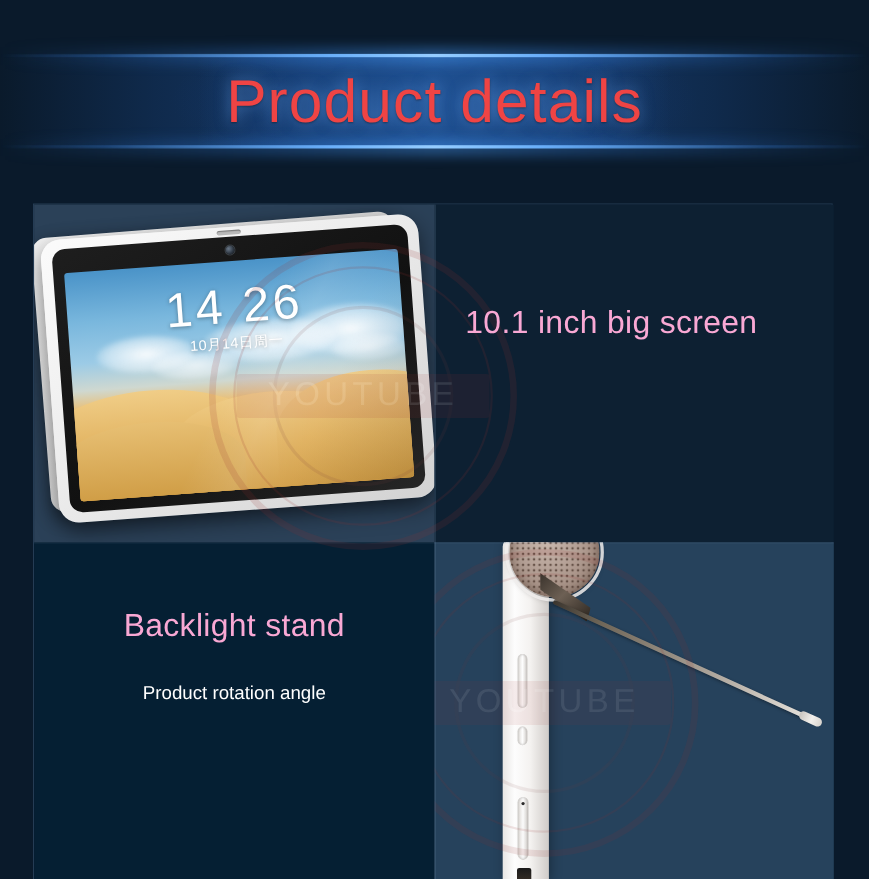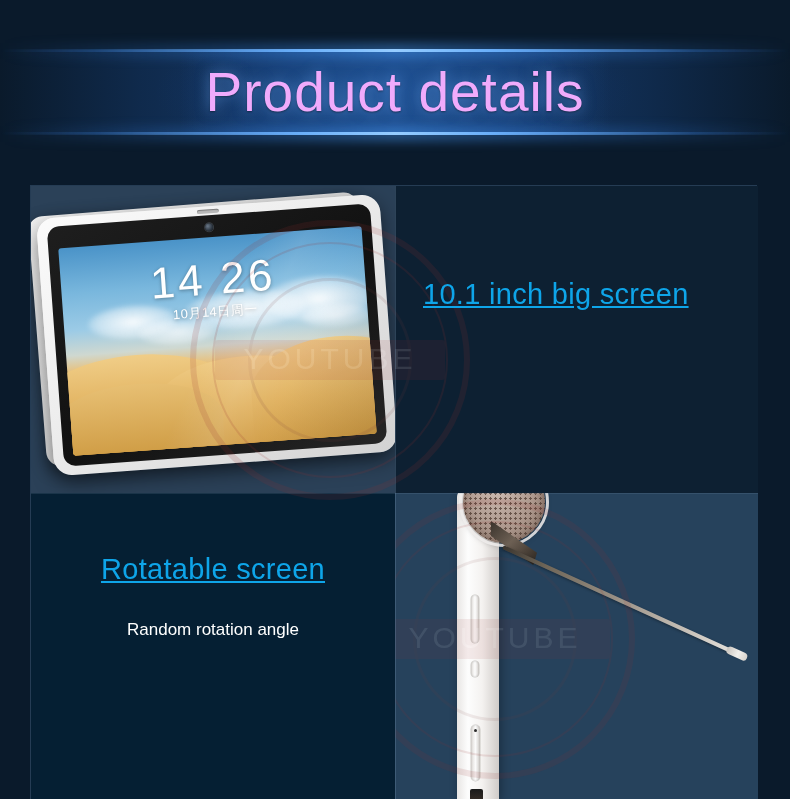--- a/index.html
+++ b/index.html
@@ -34,21 +34,21 @@
     position:absolute; left:0; width:790px; height:16px;
     background:linear-gradient(90deg, rgba(40,100,190,0) 0%, rgba(50,120,210,.30) 30%, rgba(70,150,240,.42) 50%, rgba(50,120,210,.30) 70%, rgba(40,100,190,0) 100%);
     filter:blur(5px);
   }
   .glow-halo.top { top:43px; }
   .glow-halo.bottom { top:126px; }
   .banner-title {
     position:absolute; left:0; top:52px; width:790px;
     text-align:center;
     font-size:55px; font-weight:400; letter-spacing:1px;
-    color:#f0abfc; line-height:80px;
+    color:#ef4444; line-height:80px;
     text-shadow:0 0 14px rgba(120,180,255,.55), 0 1px 2px rgba(0,0,0,.5);
   }
 
   
   .grid {
     position:absolute; left:30px; top:185px; width:727px; height:614px;
     border:1px solid rgba(90,125,160,.35);
     border-bottom:none;
   }
   .quad { position:absolute; overflow:hidden; }
@@ -144,21 +144,21 @@
   .clock-time { font-size:44px; font-weight:300; letter-spacing:3px; line-height:46px; }
   .clock-date { font-size:13px; font-weight:400; margin-top:1px; letter-spacing:.5px; }
   .screen-glare {
     position:absolute; left:0; top:0; right:0; bottom:0; z-index:5;
     background:linear-gradient(118deg, rgba(255,255,255,0) 48%, rgba(255,255,255,.12) 60%, rgba(255,255,255,.05) 72%, rgba(0,0,0,.10) 100%);
   }
 
   
   .txt-block { position:absolute; z-index:6; }
   .tr-text { left:28px; top:92px; }
-  .heading-lg { color:#0ea5e9; font-size:29px; font-weight:400; letter-spacing:.3px;text-decoration:underline; }
+  .heading-lg { color:#f9a8d4; font-size:29px; font-weight:400; letter-spacing:.3px; }
   .sub-md { color:#ffffff; font-size:17px; font-weight:400; margin-top:22px; }
   .bl-text { left:0; top:60px; width:364px; text-align:center; }
   .bl-text .heading-lg { font-size:29px; }
   .bl-text .sub-md { font-size:17px; margin-top:34px; }
 
   
   .stand-scene { position:absolute; left:0; top:0; width:363px; height:307px; }
   .body-col {
     position:absolute; left:62px; top:-4px; width:42px; height:312px;
     background:linear-gradient(90deg,#e8e6e4 0%,#fdfdfd 26%,#f4f2f0 60%,#cfcbc8 100%);
@@ -273,22 +273,22 @@
     </div>
 
     <div class="quad q-tr">
       <div class="txt-block tr-text">
         <div class="heading-lg">10.1 inch big screen</div>
       </div>
     </div>
 
     <div class="quad q-bl">
       <div class="txt-block bl-text">
-        <div class="heading-lg">Rotatable screen</div>
-        <div class="sub-md">Random rotation angle</div>
+        <div class="heading-lg">Backlight stand</div>
+        <div class="sub-md">Product rotation angle</div>
       </div>
     </div>
 
     <div class="quad q-br">
       <div class="watermark wm-br">
         <div class="wm-ring wm-r1"></div>
         <div class="wm-ring wm-r2"></div>
         <div class="wm-ring wm-r3"></div>
         <div class="wm-bar"></div>
         <div class="wm-txt">YOUTUBE</div>

